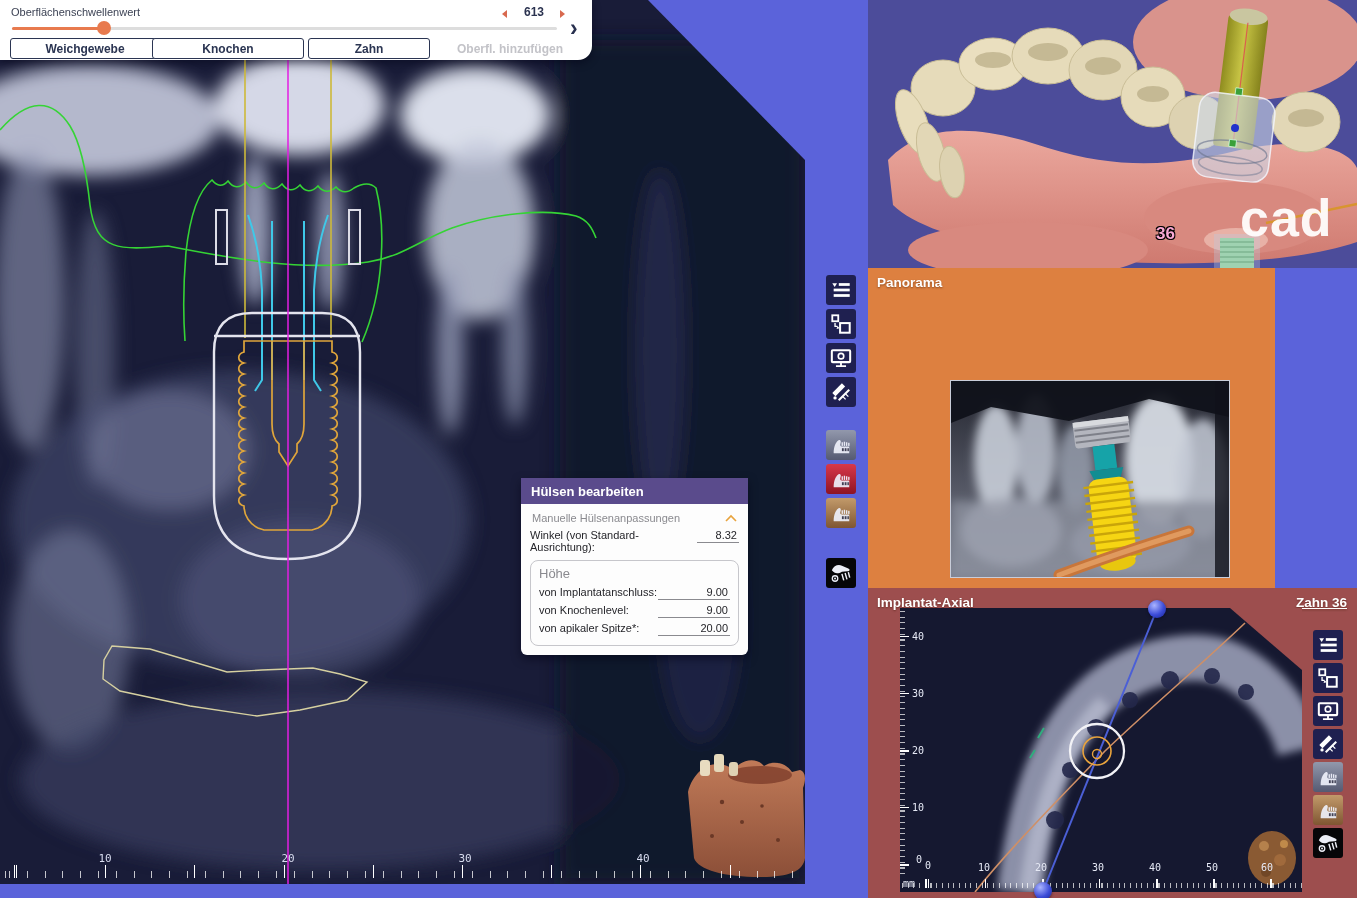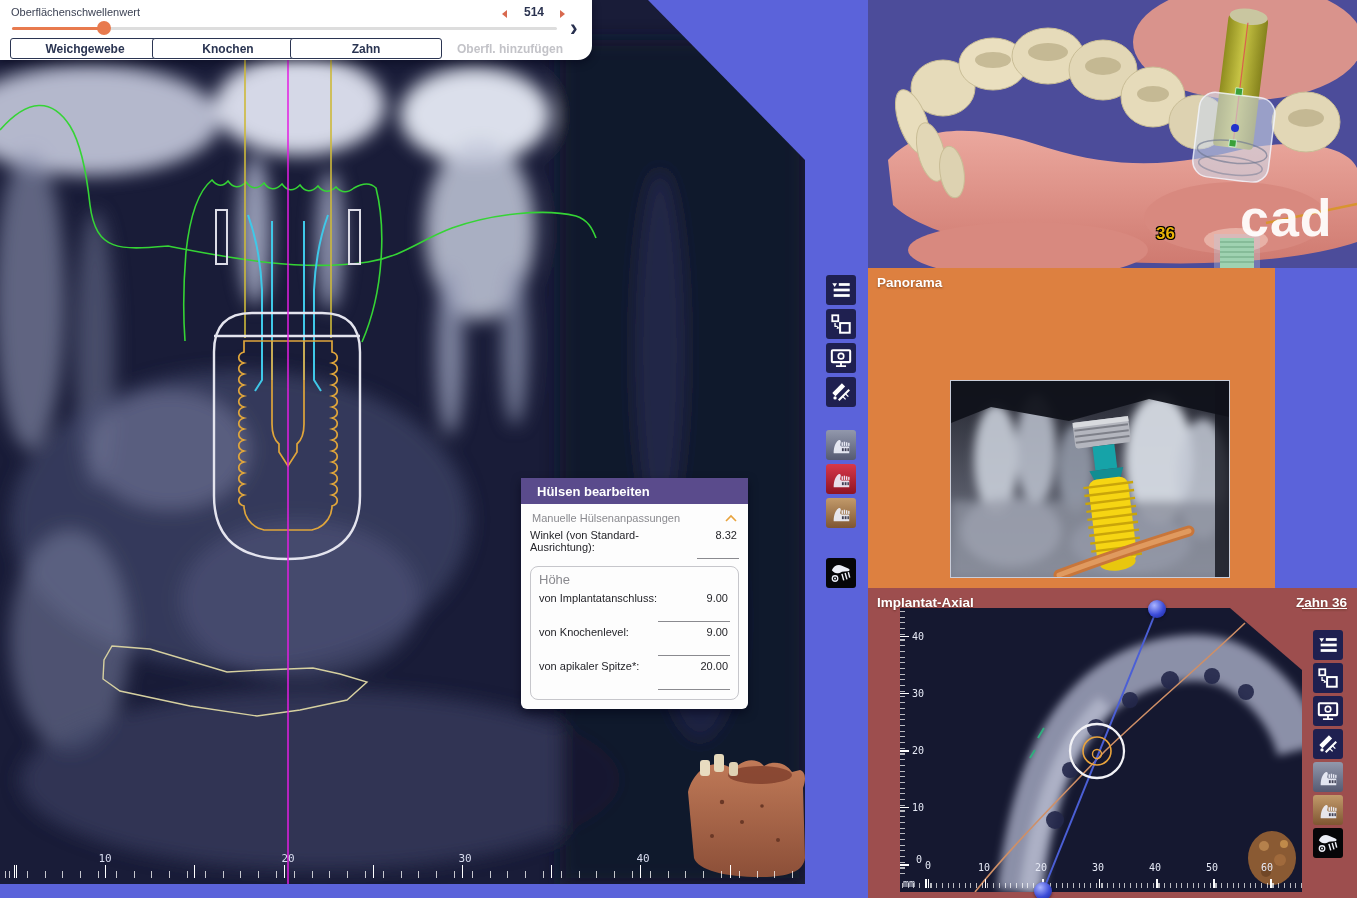--- a/index.html
+++ b/index.html
@@ -29,33 +29,33 @@
   .sl-fill{position:absolute;left:12px;top:27px;width:92px;height:3px;background:#e87a4e;border-radius:2px;}
   .sl-knob{position:absolute;left:97px;top:21px;width:14px;height:14px;border-radius:50%;background:#e87a4e;cursor:grab;}
   .th-btn{position:absolute;top:38px;height:21px;border:1.5px solid #2b3552;border-radius:3px;background:#fff;
     font-size:12px;font-weight:bold;color:#2b3552;display:flex;align-items:center;justify-content:center;cursor:pointer;}
   .th-add{position:absolute;top:38px;height:21px;left:434px;width:152px;display:flex;align-items:center;justify-content:center;
     font-size:12px;font-weight:bold;color:#c3c3c8;}
   .th-chev{position:absolute;left:570px;top:13px;font-size:23px;font-weight:bold;color:#28304f;cursor:pointer;line-height:30px;}
 
   
   .dialog{position:absolute;left:521px;top:478px;width:227px;z-index:25;box-shadow:0 4px 10px rgba(0,0,20,.5);border-radius:0 0 6px 6px;}
-  .dlg-title{height:26px;background:#5a4b8c;color:#fff;font-size:13px;font-weight:bold;display:flex;align-items:center;padding-left:16px;}
+  .dlg-title{height:26px;background:#5a4b8c;color:#fff;font-size:13px;font-weight:bold;display:flex;align-items:center;padding-left:10px;}
   .dlg-body{background:#fdfdfd;padding:7px 9px 9px;border-radius:0 0 6px 6px;}
   .dlg-sec{display:flex;justify-content:space-between;align-items:center;color:#8a8a8f;font-size:11px;padding:1px 2px 3px;}
   .dlg-row{display:flex;justify-content:space-between;align-items:baseline;font-size:11px;color:#25252a;padding:2px 0;}
-  .dlg-val{border-bottom:1px solid #8a8a8f;min-width:42px;text-align:right;padding:0 2px 17px;font-size:11px;color:#25252a;cursor:text;}
+  .dlg-val{border-bottom:1px solid #8a8a8f;min-width:42px;text-align:right;padding:0 2px 1px;font-size:11px;color:#25252a;cursor:text;}
   .hbox{border:1px solid #c6c6cb;border-radius:8px;margin-top:5px;padding:4px 8px 7px;}
   .hbox .ttl{color:#8a8a8f;font-size:13px;padding:1px 0 3px;}
   .hbox .dlg-val{min-width:72px;}
 
   
   .panel-3d{position:absolute;left:868px;top:0;width:489px;height:268px;background:#4c4c9a;overflow:hidden;cursor:grab;}
   .wm{position:absolute;left:372px;top:188px;font-size:52px;font-weight:800;color:rgba(255,255,255,.93);letter-spacing:1px;}
-  .t36{position:absolute;left:288px;top:224px;font-size:17px;font-weight:bold;color:#eab308;
+  .t36{position:absolute;left:288px;top:224px;font-size:17px;font-weight:bold;color:#f9a8d4;
        text-shadow:-1px -1px 0 #000,1px -1px 0 #000,-1px 1px 0 #000,1px 1px 0 #000;}
   .panel-pan{position:absolute;left:868px;top:268px;width:407px;height:320px;background:#dd8040;overflow:hidden;}
   .panel-axial{position:absolute;left:868px;top:588px;width:489px;height:310px;background:#9d4e4e;overflow:hidden;}
   .phead{position:absolute;left:9px;top:7px;font-size:13.5px;font-weight:bold;color:#fff;text-shadow:0 1px 2px rgba(60,20,0,.5);}
   .phead.right{left:auto;right:10px;text-decoration:underline;}
   .pan-img{position:absolute;left:82px;top:112px;width:280px;height:198px;border:1px solid #c9cdd9;background:#3a3d4c;cursor:crosshair;}
   .ax-ct{position:absolute;left:32px;top:20px;width:402px;height:284px;cursor:crosshair;}
   .sphere{position:absolute;width:18px;height:18px;border-radius:50%;cursor:grab;z-index:6;
     background:radial-gradient(circle at 35% 30%,#aab4ff,#3c4cd8 55%,#17248f);box-shadow:0 1px 3px rgba(0,0,30,.5);}
   .axruler{position:absolute;pointer-events:none;z-index:4;}
@@ -216,28 +216,28 @@
     <div class="ruler mainruler-major"></div>
     <span class="tick" style="left:105px;top:852px">10</span>
     <span class="tick" style="left:288px;top:852px">20</span>
     <span class="tick" style="left:465px;top:852px">30</span>
     <span class="tick" style="left:643px;top:852px">40</span>
   </div>
 
   <div class="threshold">
     <span class="th-label">Oberflächenschwellenwert</span>
     <span class="tri l"></span>
-    <span class="th-val">514</span>
+    <span class="th-val">613</span>
     <span class="tri r"></span>
     <div class="sl-track"></div>
     <div class="sl-fill"></div>
     <div class="sl-knob"></div>
     <div class="th-btn" style="left:10px;width:150px">Weichgewebe</div>
     <div class="th-btn" style="left:152px;width:152px">Knochen</div>
-    <div class="th-btn" style="left:290px;width:152px">Zahn</div>
+    <div class="th-btn" style="left:308px;width:122px">Zahn</div>
     <div class="th-add">Oberfl. hinzufügen</div>
     <span class="th-chev">›</span>
   </div>
 
   <div class="dialog">
     <div class="dlg-title">Hülsen bearbeiten</div>
     <div class="dlg-body">
       <div class="dlg-sec">
         <span>Manuelle Hülsenanpassungen</span>
         <svg width="12" height="8" viewBox="0 0 12 8" style="cursor:pointer">

